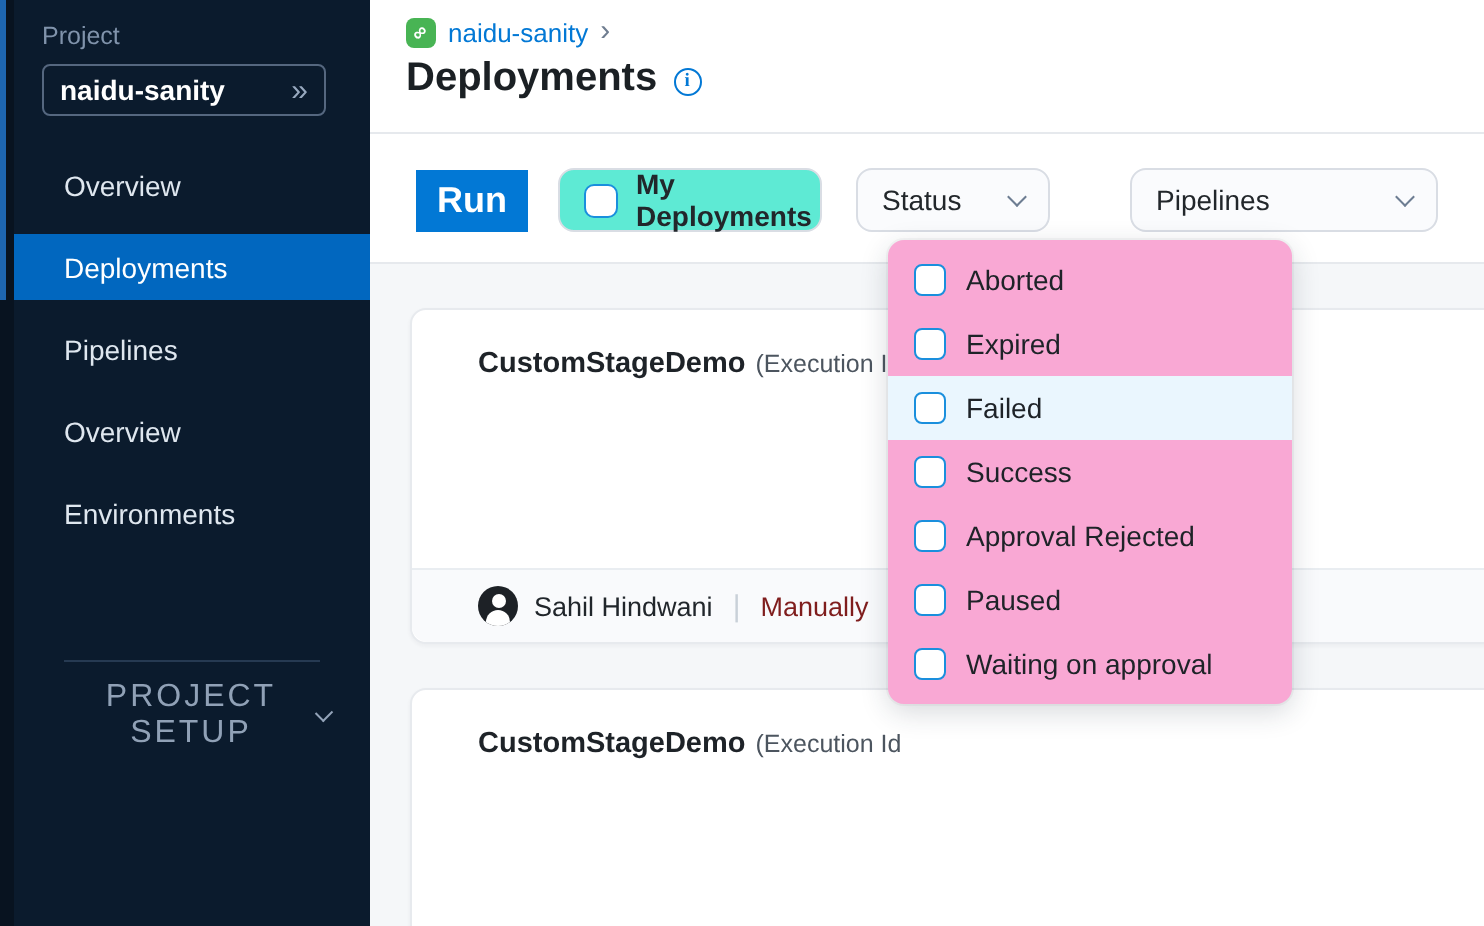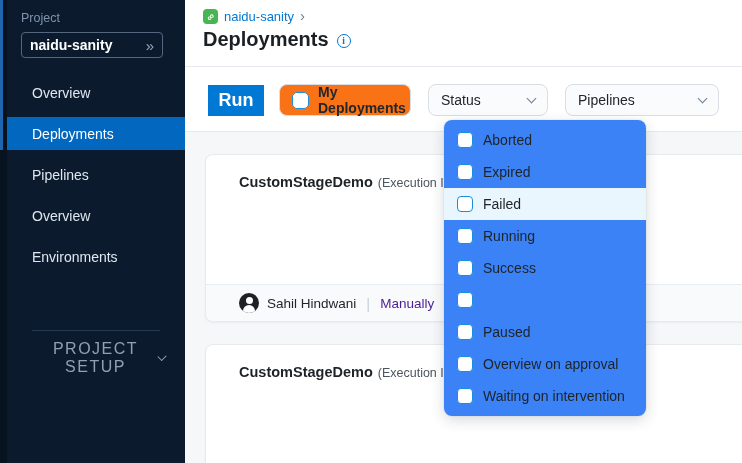--- a/index.html
+++ b/index.html
@@ -50,25 +50,25 @@
                justify-content:center; margin-top:3px; cursor:pointer; font-family:"Liberation Serif",serif; }
 
   .divider { position:absolute; left:0; right:0; height:1px; background:#e6e9ed; }
   .divider.d1 { top:66px; } .divider.d2 { top:131px; }
 
   
   .run-btn { position:absolute; left:23px; top:85px; width:56px; height:31px; background:#0278d5;
              border:none; border-radius:0; color:#fff; font-size:18px; font-weight:bold;
              font-family:inherit; cursor:pointer; }
   .pill { position:absolute; top:84px; height:32px; display:flex; align-items:center;
-          border:1px solid #d9dde4; border-radius:8px; cursor:pointer; background:#f97316; }
+          border:1px solid #d9dde4; border-radius:8px; cursor:pointer; background:#5eead4; }
   .my-deployments { left:94px; width:132px; padding:0 12px; gap:9px; }
   .my-deployments .label { font-size:14px; font-weight:bold; color:#22272b; }
   .dropdown-btn { background:#fafbfd; justify-content:space-between; padding:0 12px; }
-  .status-btn { left:243px; width:120px; }
+  .status-btn { left:243px; width:97px; }
   .pipelines-btn { left:380px; width:154px; }
   .dropdown-btn .label { font-size:14px; color:#22272b; }
 
   .checkbox { width:17px; height:17px; border:1.5px solid #1a8fdd; border-radius:5px; background:#fff; flex:none; }
 
   
   .content { position:absolute; left:0; right:0; top:132px; bottom:0; background:#f5f7f9; }
 
   .card { position:absolute; left:20px; right:-12px; background:#fff; border:1px solid #e7eaee;
           border-radius:8px; box-shadow:0 1px 2px rgba(30,40,60,.05); cursor:pointer; }
@@ -78,24 +78,24 @@
   .card-title { font-size:14.5px; font-weight:bold; color:#1e2328; }
   .card-subtitle { font-size:12.5px; color:#4c555f; margin-left:5px; }
   .card-footer { position:absolute; left:0; right:0; bottom:0; height:37px; background:#f9fafc;
                  border-top:1px solid #e9edf1; border-radius:0 0 8px 8px; display:flex;
                  align-items:center; padding-left:33px; gap:8px; }
   .avatar { width:20px; height:20px; border-radius:50%; background:#1d2126; position:relative; overflow:hidden; flex:none; }
   .avatar .head { position:absolute; left:6.5px; top:3.5px; width:7px; height:7px; background:#fff; border-radius:50%; }
   .avatar .torso { position:absolute; left:4px; top:12px; width:12px; height:8px; background:#fff; border-radius:6px 6px 0 0; }
   .footer-name { font-size:13.5px; color:#21262b; }
   .footer-sep { color:#c9d0d8; font-size:15px; font-weight:300; margin:0 2px; }
-  .footer-trigger { font-size:13.5px; color:#4c1d95; }
-
-  
-  .panel { position:absolute; left:259px; top:120px; width:202px; background:#3b82f6; border-radius:8px;
+  .footer-trigger { font-size:13.5px; color:#7f1d1d; }
+
+  
+  .panel { position:absolute; left:259px; top:120px; width:202px; background:#f9a8d4; border-radius:8px;
            box-shadow:0 4px 14px rgba(35,43,60,.18), 0 0 0 1px rgba(35,43,60,.04); padding:4px 0; z-index:10; }
   .option { height:32px; display:flex; align-items:center; gap:10px; padding-left:13px;
             font-size:14px; color:#1e2328; cursor:pointer; }
   .option .checkbox { width:16px; height:16px; border-radius:4px; }
   .option.highlighted { background:#eaf6fe; }
 </style>
 </head>
 <body>
 
 <div class="module-strip">
@@ -203,36 +203,29 @@
     <div class="option">
       <span class="checkbox"></span>
       <span>Expired</span>
     </div>
     <div class="option highlighted">
       <span class="checkbox"></span>
       <span>Failed</span>
     </div>
     <div class="option">
       <span class="checkbox"></span>
-      <span>Running</span>
-    </div>
-    <div class="option">
-      <span class="checkbox"></span>
       <span>Success</span>
     </div>
     <div class="option">
       <span class="checkbox"></span>
+      <span>Approval Rejected</span>
     </div>
     <div class="option">
       <span class="checkbox"></span>
       <span>Paused</span>
     </div>
     <div class="option">
       <span class="checkbox"></span>
-      <span>Overview on approval</span>
-    </div>
-    <div class="option">
-      <span class="checkbox"></span>
-      <span>Waiting on intervention</span>
+      <span>Waiting on approval</span>
     </div>
   </div>
 
 </div>
 
 </body></html>

